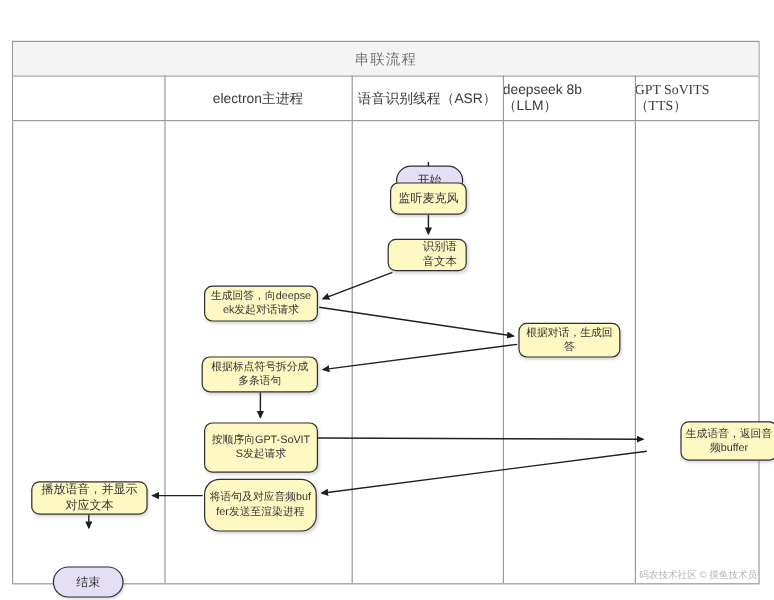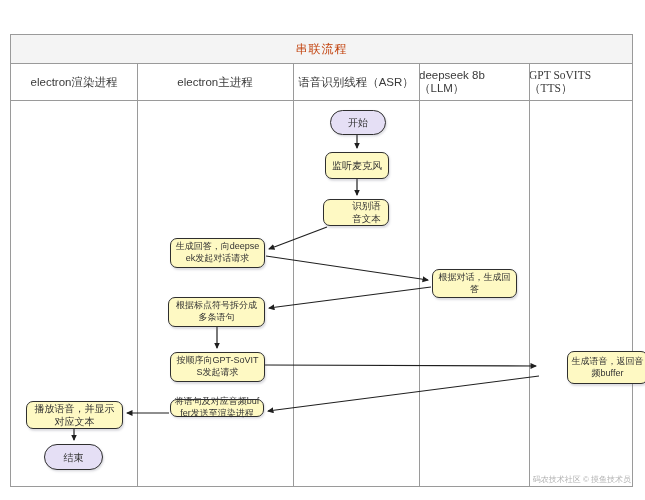--- a/index.html
+++ b/index.html
@@ -9,67 +9,66 @@
   }
   
   .frame{
     position:absolute;left:10px;top:34px;width:621px;height:451px;
     border:1px solid #9a9a9a;background:#ffffff;
   }
   .title-row{
     position:absolute;left:0;top:0;width:100%;height:28px;
     background:#f4f4f4;border-bottom:1px solid #9a9a9a;
     display:flex;align-items:center;justify-content:center;
-    font-size:12px;color:#c2410c;letter-spacing:1px;
+    font-size:12px;color:#737373;letter-spacing:1px;
   }
   .header-band{position:absolute;left:0;top:29px;width:100%;height:36px;border-bottom:1px solid #9a9a9a;background:#ffffff;}
   .lane-label{position:absolute;top:29px;height:36px;display:flex;align-items:center;justify-content:center;font-size:11.5px;color:#3a3a3a;}
   .lane-1{left:0;width:126px;}
   .lane-2{left:126px;width:156px;}
   .lane-3{left:282px;width:126px;}
   .lane-4{left:408px;width:110px;}
   .lane-5{left:518px;width:103px;font-family:Liberation Serif, serif;}
   .vline{position:absolute;top:28px;bottom:0;width:1px;background:#9a9a9a;}
   .vl-1{left:126px;}.vl-2{left:282px;}.vl-3{left:408px;}.vl-4{left:518px;}
   
   .node{
     position:absolute;box-sizing:border-box;z-index:3;
     border:1.4px solid #2f2f2f;border-radius:7px;background:#fef9c3;
     display:flex;align-items:center;justify-content:center;text-align:center;
     font-size:9px;line-height:1.3;color:#333;padding:2px 3px;
     word-break:break-all;box-shadow:1px 1.5px 2px rgba(120,120,140,0.25);
   }
-  .terminal{background:#e5dff5;border-radius:13px;font-size:10px;}
+  .terminal{background:#e5dff5;border-radius:13px;font-size:10px;margin-top:28px;}
   .n-start{left:330px;top:110px;width:56px;height:25px;}
   .n-listen{left:325px;top:152px;width:64px;height:27px;font-size:10px;}
   .n-recognize{left:323px;top:199px;width:66px;height:27px;font-size:9.5px;padding-left:24px;}
   .n-gettext{left:170px;top:238px;width:95px;height:30px;}
   .n-answer{left:432px;top:269px;width:85px;height:29px;}
   .n-split{left:168px;top:297px;width:97px;height:30px;}
-  .n-request{left:170px;top:352px;width:95px;height:30px;}
+  .n-request{left:170px;top:352px;width:95px;height:42px;}
   .n-tts{left:567px;top:351px;width:81px;height:33px;}
-  .n-send{left:170px;top:399px;width:94px;height:18px;}
+  .n-send{left:170px;top:399px;width:94px;height:44px;border-radius:13px;}
   .n-play{left:26px;top:401px;width:97px;height:28px;font-size:10px;}
   .n-end{left:44px;top:444px;width:59px;height:26px;}
   
   .arrows{position:absolute;left:0;top:0;width:645px;height:500px;z-index:2;pointer-events:none;}
   
   .watermark{
     position:absolute;right:14px;top:474px;font-size:8px;color:#b3b3b3;z-index:4;
   }
 </style>
 </head>
 <body>
 
 <div class="stage">
 
   <div class="frame">
     <div class="title-row">串联流程</div>
     <div class="header-band"></div>
-    <div class="lane-label lane-1">electron渲染进程</div>
     <div class="lane-label lane-2">electron主进程</div>
     <div class="lane-label lane-3">语音识别线程（ASR）</div>
     <div class="lane-label lane-4">deepseek 8b（LLM）</div>
     <div class="lane-label lane-5">GPT SoVITS（TTS）</div>
     <div class="vline vl-1"></div>
     <div class="vline vl-2"></div>
     <div class="vline vl-3"></div>
     <div class="vline vl-4"></div>
   </div>
 

